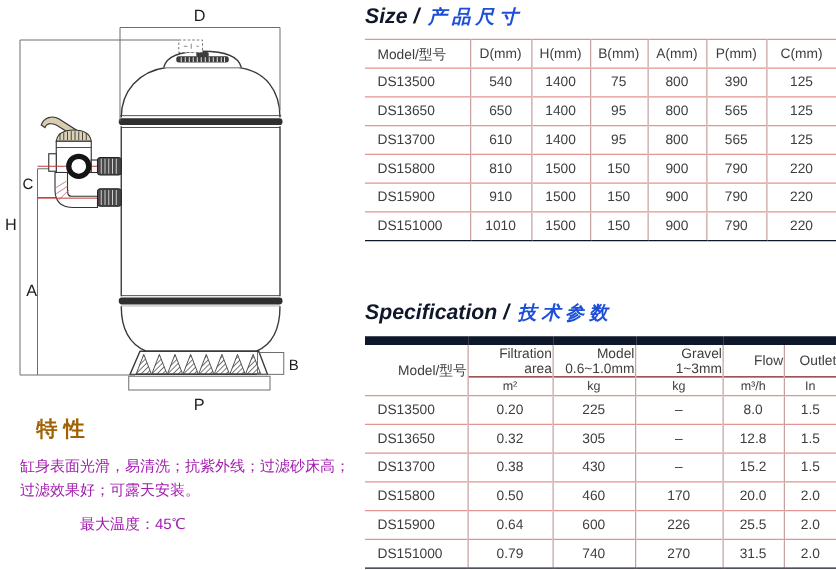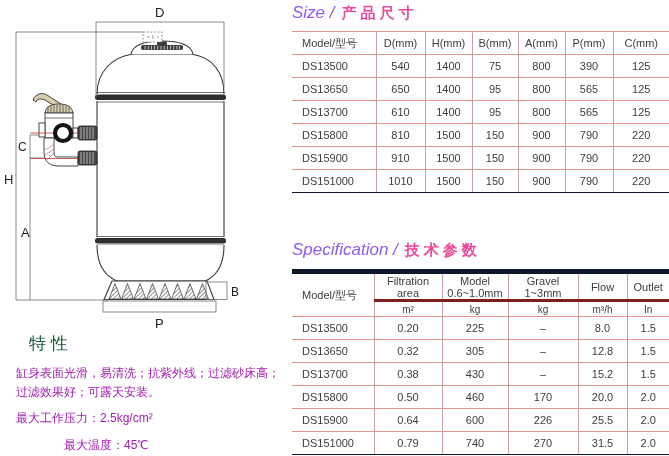--- a/index.html
+++ b/index.html
@@ -4,46 +4,46 @@
 <style>
   html,body{margin:0;padding:0;background:#ffffff;}
   body{font-family:"Liberation Sans",sans-serif;}
   #page{position:relative;width:669px;height:456px;background:#fff;overflow:hidden;}
 
   
   #diagram{position:absolute;left:0;top:0;}
 
   
   .features{position:absolute;left:16px;top:332px;width:274px;color:#1c1c1c;}
-  .features h3{margin:0 0 9px 13px;font-size:17px;font-weight:normal;color:#14532d;}
+  .features h3{margin:0 0 9px 13px;font-size:17px;font-weight:bold;color:#a16207;}
   .features .fline{font-size:12px;line-height:19px;color:#a21caf;}
   .features .fline3{margin-top:7px;}
   .features .fline4{margin-top:8px;margin-left:48px;}
 
   
   .sec{position:absolute;left:292px;width:377px;}
   .sec-size{top:3px;}
   .sec-spec{top:240px;}
   .sec-title{margin:0;display:flex;align-items:baseline;gap:7px;white-space:nowrap;}
-  .sec-title .en{font-size:17px;font-weight:normal;font-style:italic;color:#8b5cf6;}
-  .sec-title .zh{font-size:15px;font-weight:bold;color:#ec4899;letter-spacing:4px;}
+  .sec-title .en{font-size:17px;font-weight:bold;font-style:italic;color:#0f172a;}
+  .sec-title .zh{font-size:15px;font-weight:bold;color:#1d4ed8;letter-spacing:4px;font-style:italic;}
 
   
   table.tbl{border-collapse:collapse;table-layout:fixed;width:377px;font-size:11px;color:#3d3d3d;}
   .tbl th,.tbl td{font-weight:normal;text-align:center;padding:0;height:22px;
       border-top:1px solid #e29490;vertical-align:middle;}
   .tbl tr.last th,.tbl tr.last td{border-bottom:1px solid #0f172a;}
   .tbl th.vd,.tbl td.vd{border-left:1px solid #c8a2a2;}
   .tbl .c0{text-align:left;padding-left:10px;}
   .t1{margin-top:8px;}
   .t2{margin-top:9px;}
   .t2 .namerow th{height:25px;}
-  .t2 .units th{height:14px;border-top:3px solid #7f1d1d;font-size:10px;}
+  .t2 .units th{height:14px;border-top:1px solid #7f1d1d;font-size:10px;}
   .t2 .hl{display:block;line-height:12px;}
-  .t2 th.model{border-top:5px solid #0f172a;}
+  .t2 th.model{border-top:7px solid #0f172a;text-align:right;}
 </style>
 </head>
 <body>
 
 <div id="page">
 
   <svg id="diagram" width="290" height="332" viewBox="0 0 290 332">
     <defs>
       <pattern id="hatch" width="3" height="3" patternUnits="userSpaceOnUse" patternTransform="rotate(45)">
         <rect width="3" height="3" fill="#ffffff"></rect>
@@ -128,21 +128,20 @@
       <text x="18" y="151" font-size="12">C</text>
       <text x="231" y="296" font-size="12">B</text>
       <text x="155" y="328">P</text>
     </g>
   </svg>
 
   <div class="features">
     <h3>特 性</h3>
     <div class="fline">缸身表面光滑，易清洗；抗紫外线；过滤砂床高；</div>
     <div class="fline">过滤效果好；可露天安装。</div>
-    <div class="fline fline3">最大工作压力：2.5kg/cm²</div>
     <div class="fline fline4">最大温度：45℃</div>
   </div>
 
   <div class="sec sec-size">
     <h2 class="sec-title">
       <span class="en">Size /</span>
       <span class="zh">产品尺寸</span>
     </h2>
     <table class="tbl t1">
       <colgroup>

